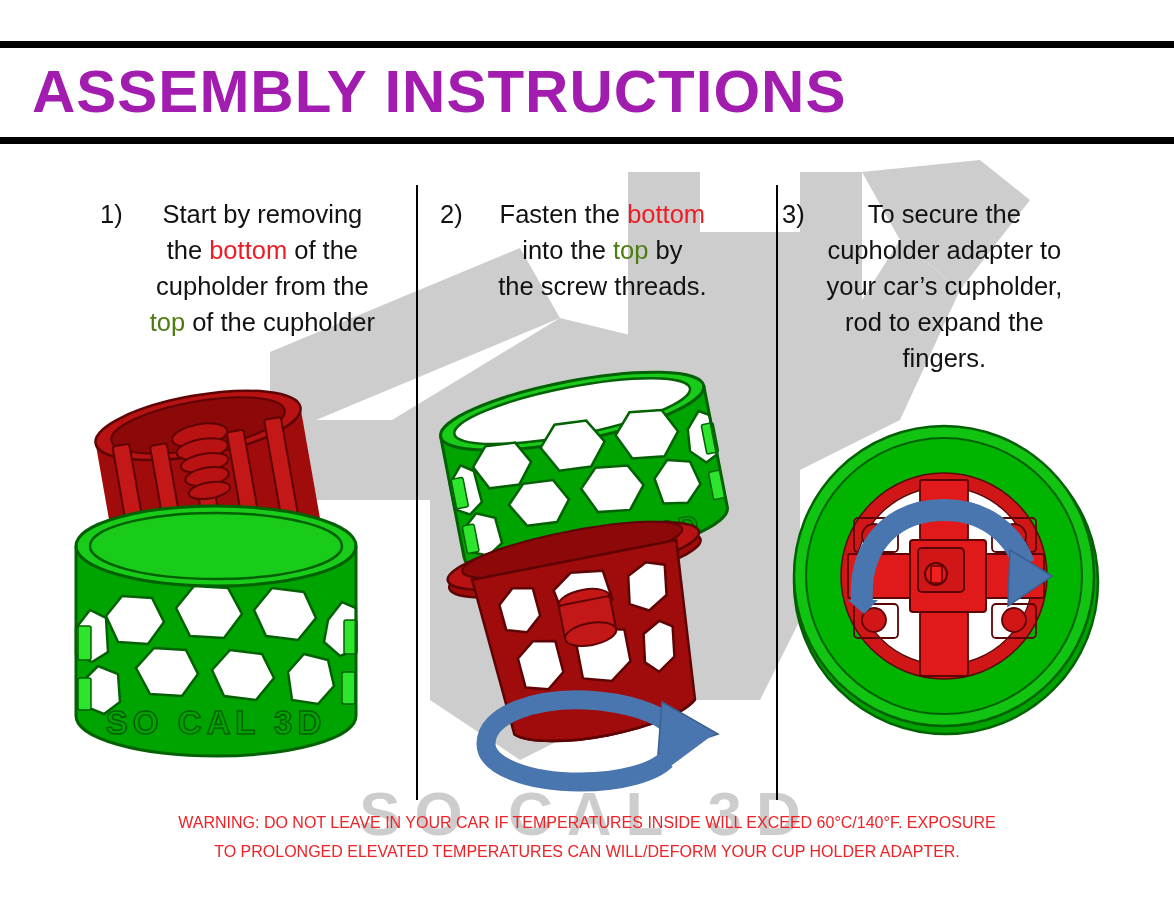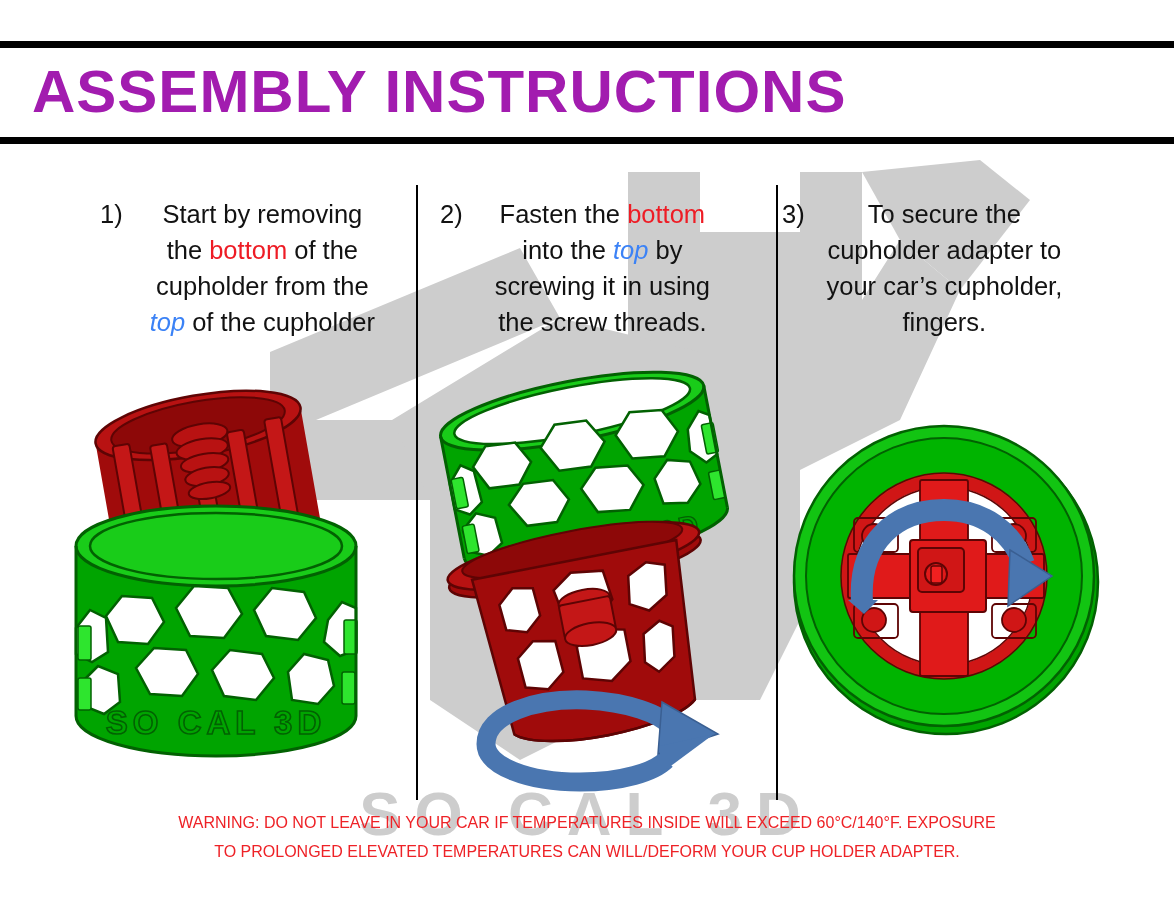--- a/index.html
+++ b/index.html
@@ -97,21 +97,21 @@
   .step-number {
     flex: 0 0 auto;
     padding-right: 2px;
     color: #121212;
   }
   .step-text {
     flex: 1 1 auto;
     text-align: center;
   }
   .hl-red   { color: #ee1c25; }
-  .hl-green { color: #3b82f6; font-style: italic; }
+  .hl-green { color: #4d7c0f; }
 
   
   .figure {
     position: absolute;
     z-index: 2;
   }
   #figure-1 { left: 36px;  top: 386px; width: 370px; height: 400px; }
   #figure-2 { left: 424px; top: 362px; width: 336px; height: 430px; }
   #figure-3 { left: 786px; top: 414px; width: 320px; height: 330px; }
 
@@ -170,33 +170,33 @@
         </span>
     </div>
   </div>
 
   <div class="column" id="column-2">
     <div class="step">
       <span class="step-number">2)</span>
       <span class="step-text">
           <div><span>Fasten the </span><span class="hl-red">bottom</span></div>
           <div><span>into the </span><span class="hl-green">top</span><span> by</span></div>
-          <div><span>screwing it in using</span></div>
           <div><span>the screw threads.</span></div>
         </span>
     </div>
   </div>
 
   <div class="column" id="column-3">
     <div class="step">
       <span class="step-number">3)</span>
       <span class="step-text">
           <div><span>To secure the</span></div>
           <div><span>cupholder adapter to</span></div>
           <div><span>your car’s cupholder,</span></div>
+          <div><span>rod to expand the</span></div>
           <div><span>fingers.</span></div>
         </span>
     </div>
   </div>
 
   <div class="figure" id="figure-1">
     <svg viewBox="0 0 370 400" aria-hidden="true">
       <defs>
         <clipPath id="f1-redband">
           <path d="M82,28 L250,10 L285,150 L120,190 Z"></path>

